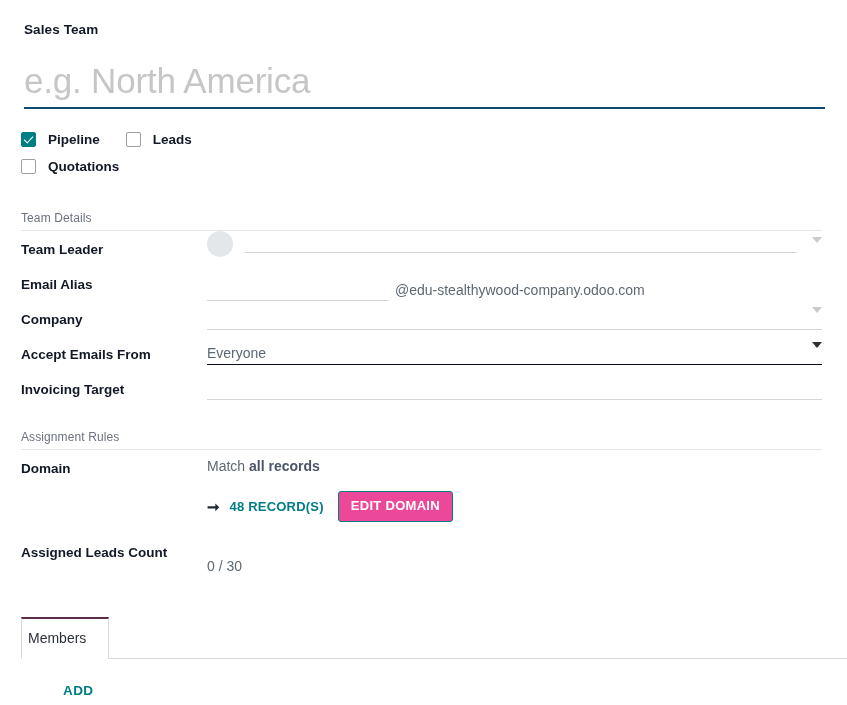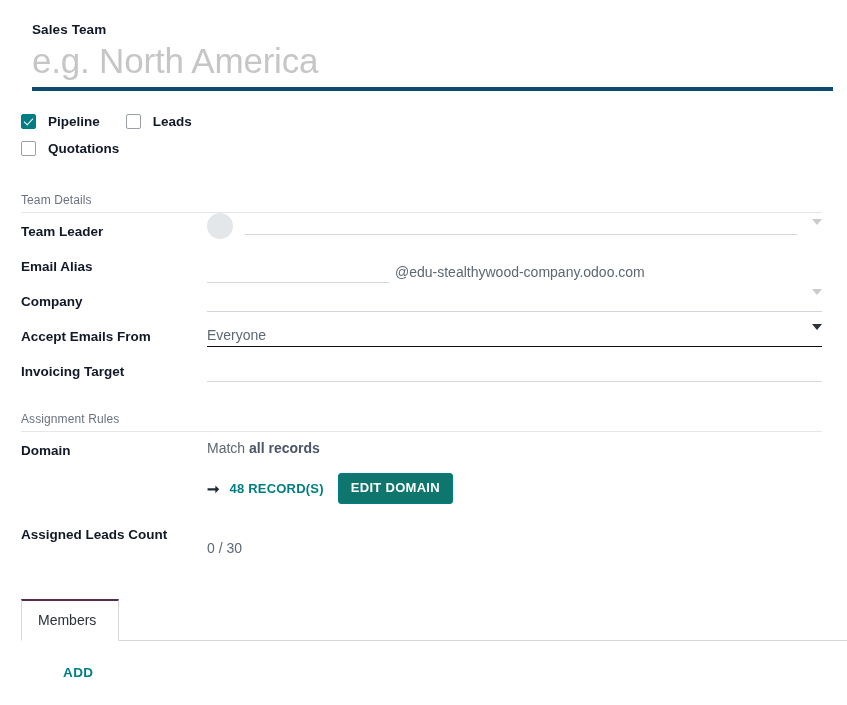--- a/index.html
+++ b/index.html
@@ -19,33 +19,33 @@
   .sheet {
     position: relative;
     width: 847px;
     height: 705px;
     box-sizing: border-box;
     padding: 0;
   }
 
   
   .title-block {
-    padding: 22px 25px 0 32px;
+    padding: 22px 25px 0 24px;
   }
   .title-label {
     font-size: 13.5px;
     font-weight: bold;
     color: #111827;
     line-height: 16px;
     letter-spacing: 0.1px;
   }
   .title-input-wrap {
-    margin-top: 0;
+    margin-top: 20px;
     width: 801px;
-    border-bottom: 4px solid #0c4a6e;
+    border-bottom: 2px solid #0c4a6e;
   }
   .title-input {
     width: 100%;
     border: 0;
     outline: none;
     background: transparent;
     font-family: "Liberation Sans", sans-serif;
     font-size: 35px;
     line-height: 46px;
     font-weight: normal;
@@ -260,21 +260,21 @@
   .records-link {
     font-size: 13px;
     font-weight: bold;
     color: #017e84;
     letter-spacing: 0.2px;
     cursor: pointer;
     margin-right: 14px;
     white-space: nowrap;
   }
   .btn-primary {
-    background: #0f766e;
+    background: #ec4899;
     color: #ffffff;
     border: 1px solid #017e84;
     border-radius: 3px;
     font-family: "Liberation Sans", sans-serif;
     font-size: 13px;
     font-weight: bold;
     letter-spacing: 0.3px;
     padding: 7px 12px 8px 12px;
     cursor: pointer;
     line-height: 14px;
@@ -298,21 +298,21 @@
   .tabs {
     display: flex;
     align-items: flex-end;
     border-bottom: 1px solid #d8d8d8;
     height: 42px;
     padding-right: 0;
   }
   .tab {
     font-size: 14px;
     color: #2b3138;
-    padding: 10px 22px 11px 16px;
+    padding: 10px 22px 11px 6px;
     background: #ffffff;
     border: 1px solid #d8d8d8;
     border-bottom: 1px solid #ffffff;
     border-top: 2px solid #5a2b4b;
     margin-bottom: -1px;
     cursor: pointer;
     line-height: 18px;
   }
   .tab-pane {
     padding: 22px 0 0 42px;

